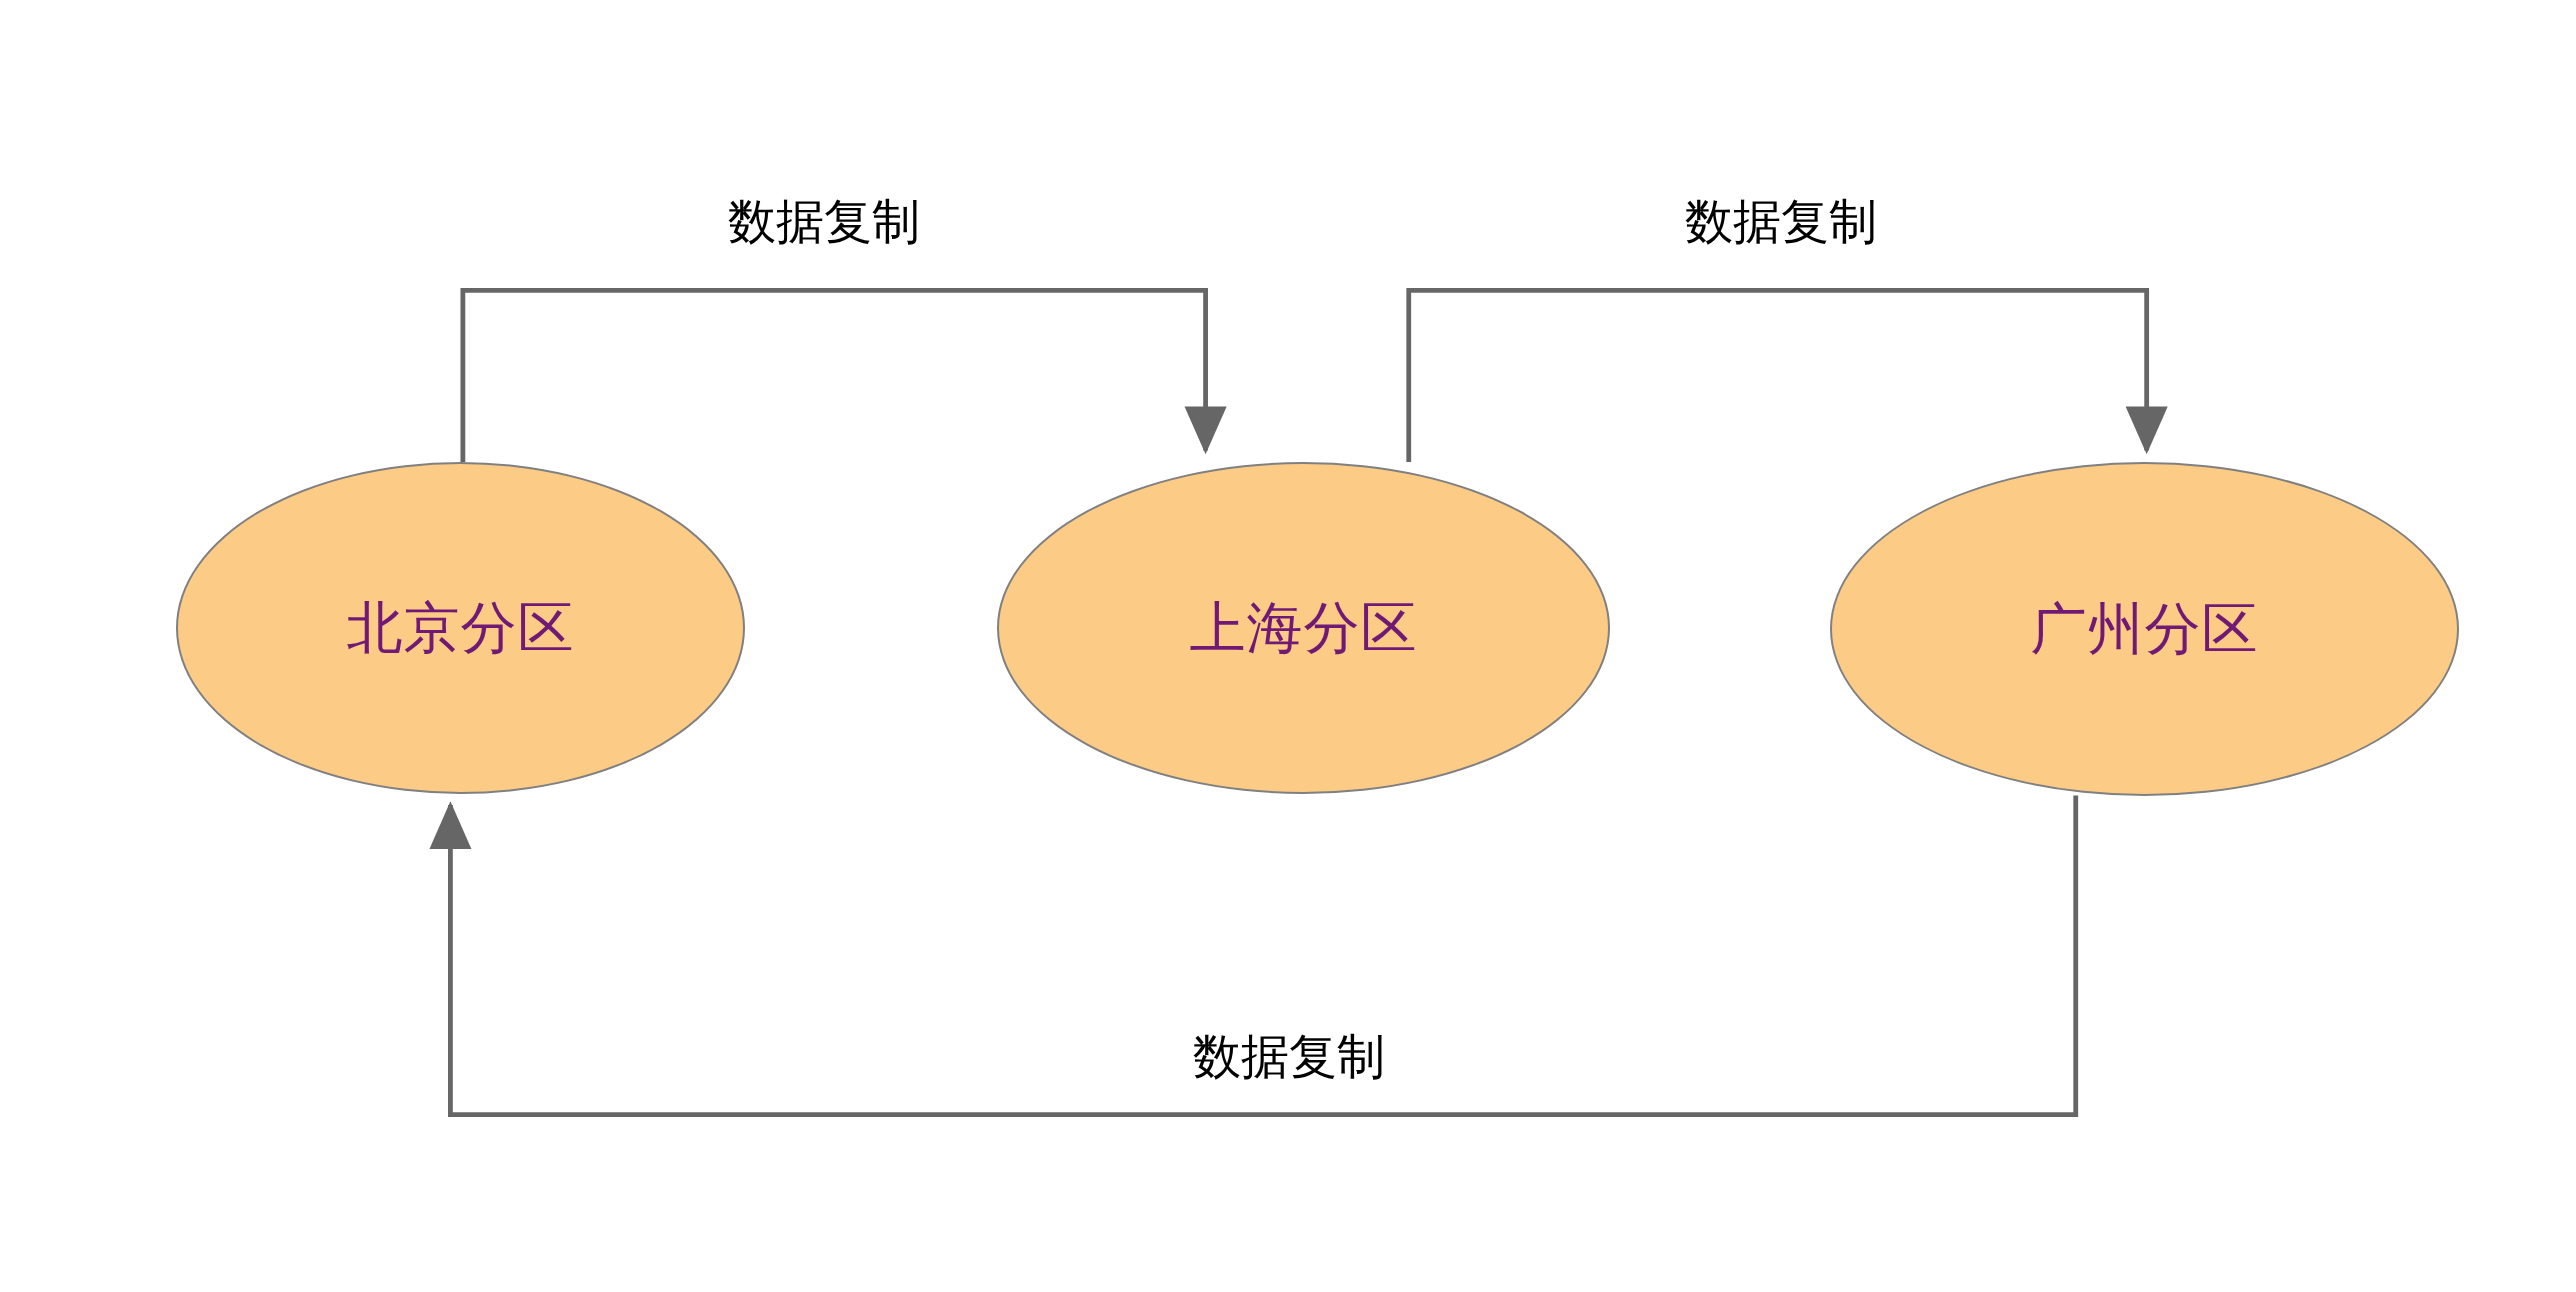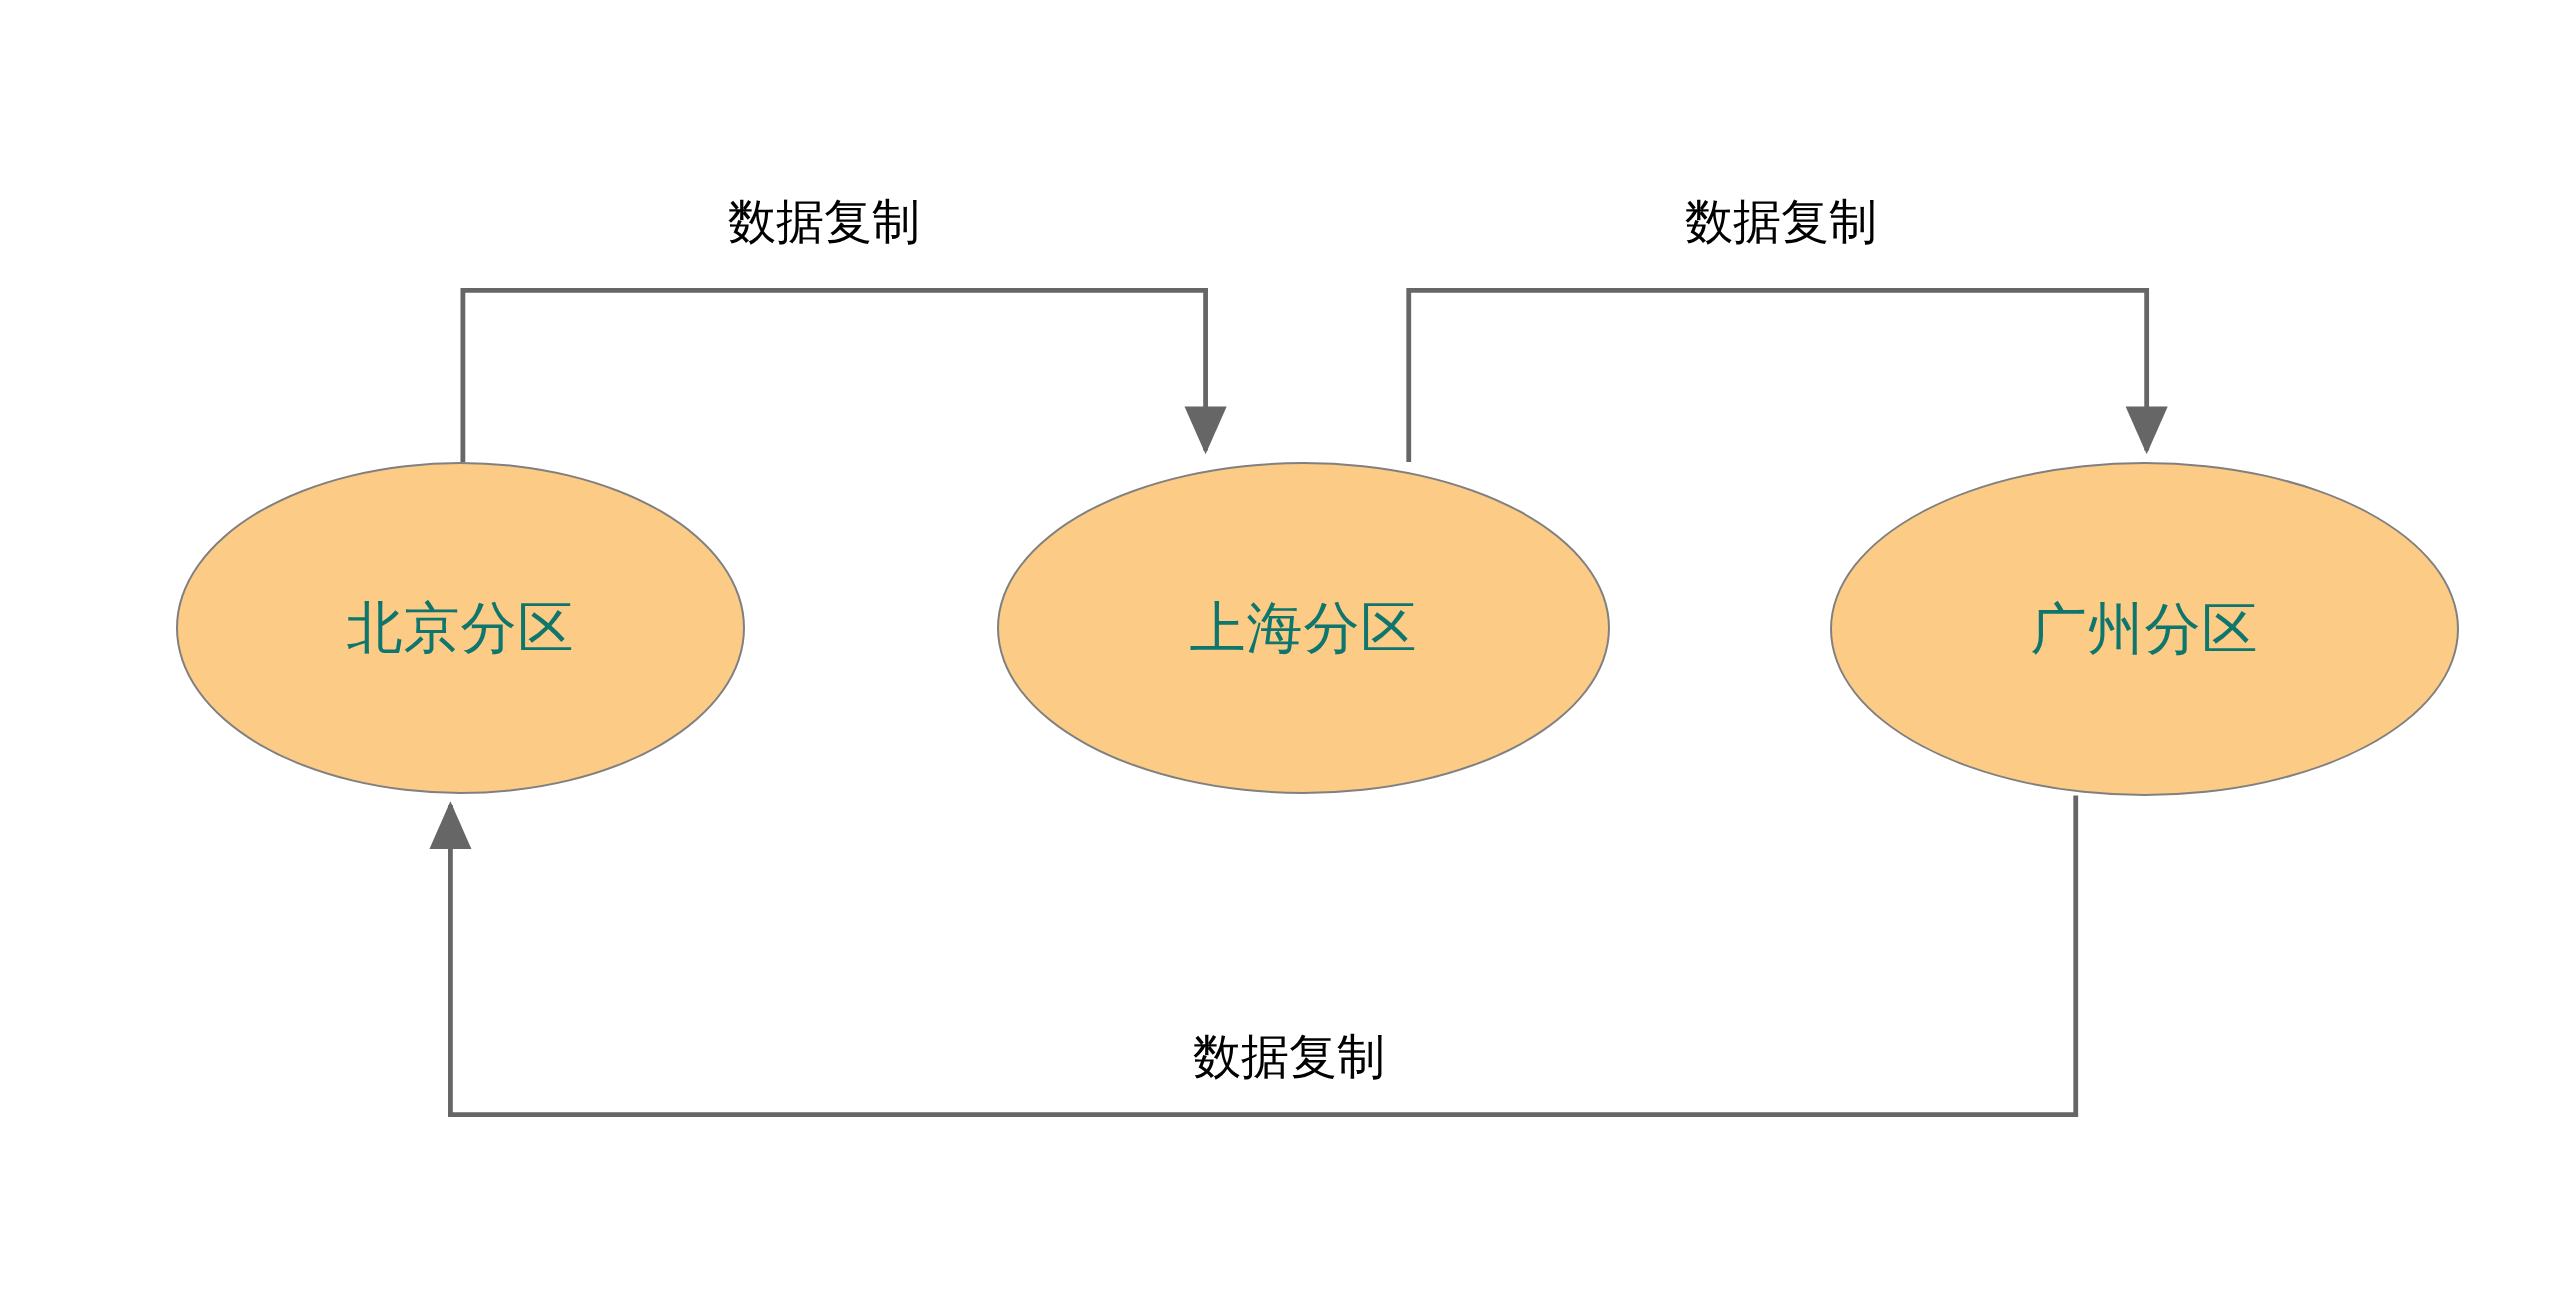--- a/index.html
+++ b/index.html
@@ -31,21 +31,21 @@
     display: flex;
     align-items: center;
     justify-content: center;
     box-sizing: border-box;
     border-radius: 50%;
     background: #FCCB85;
     border: 2.9px solid #808080;
   }
   .node-label {
     font-size: 56px;
-    color: #0f766e;
+    color: #701a75;
     letter-spacing: 1px;
     line-height: 1;
     white-space: nowrap;
     font-family: Liberation Serif, serif;
   }
   .edge-label {
     position: absolute;
     font-size: 48px;
     color: #000000;
     white-space: nowrap;

